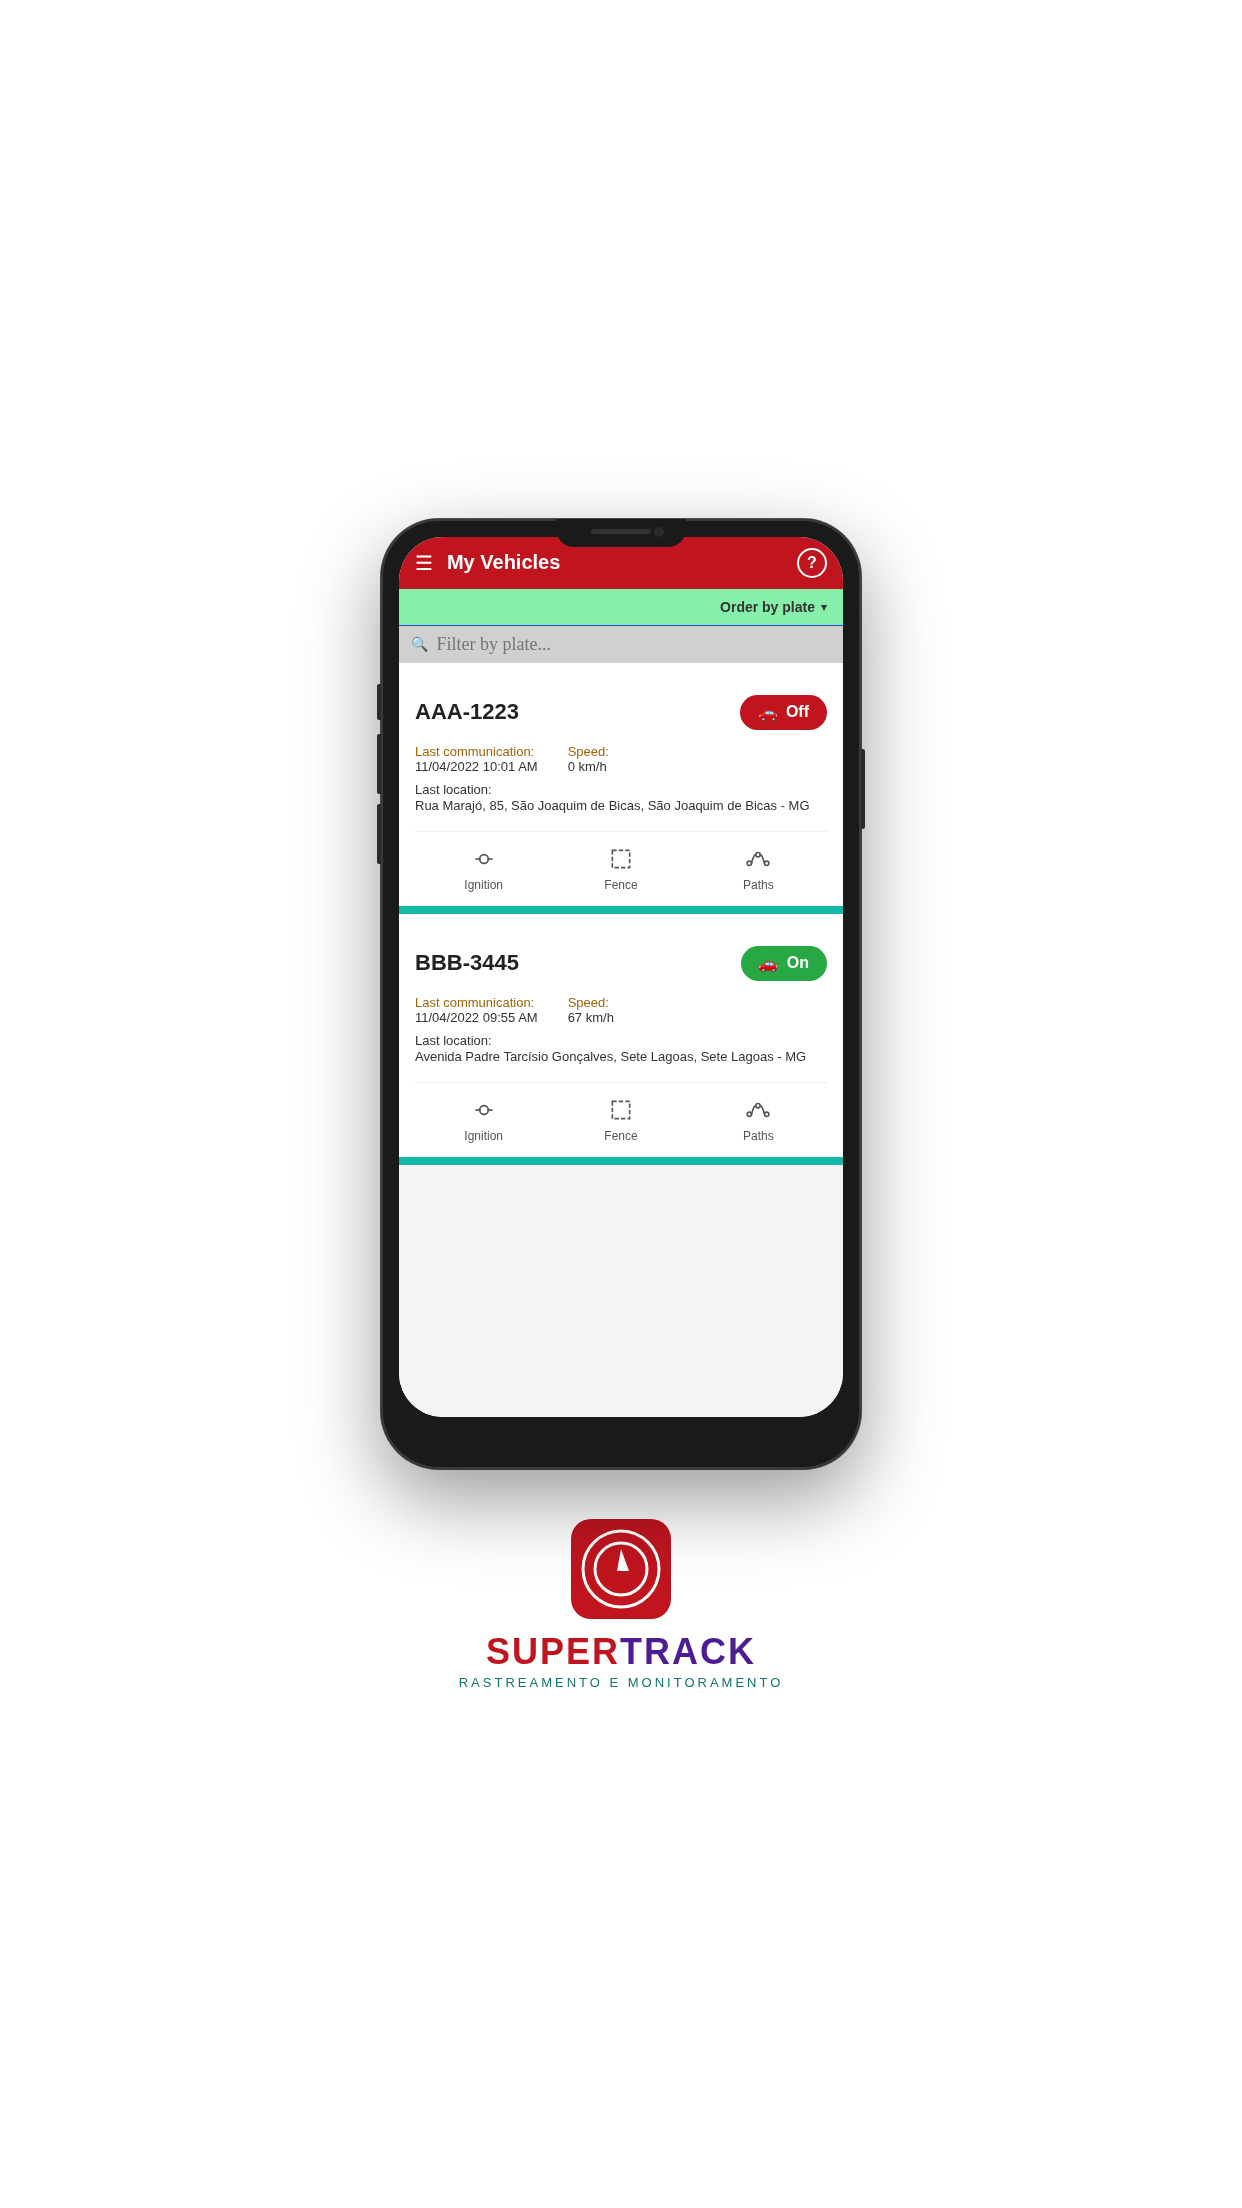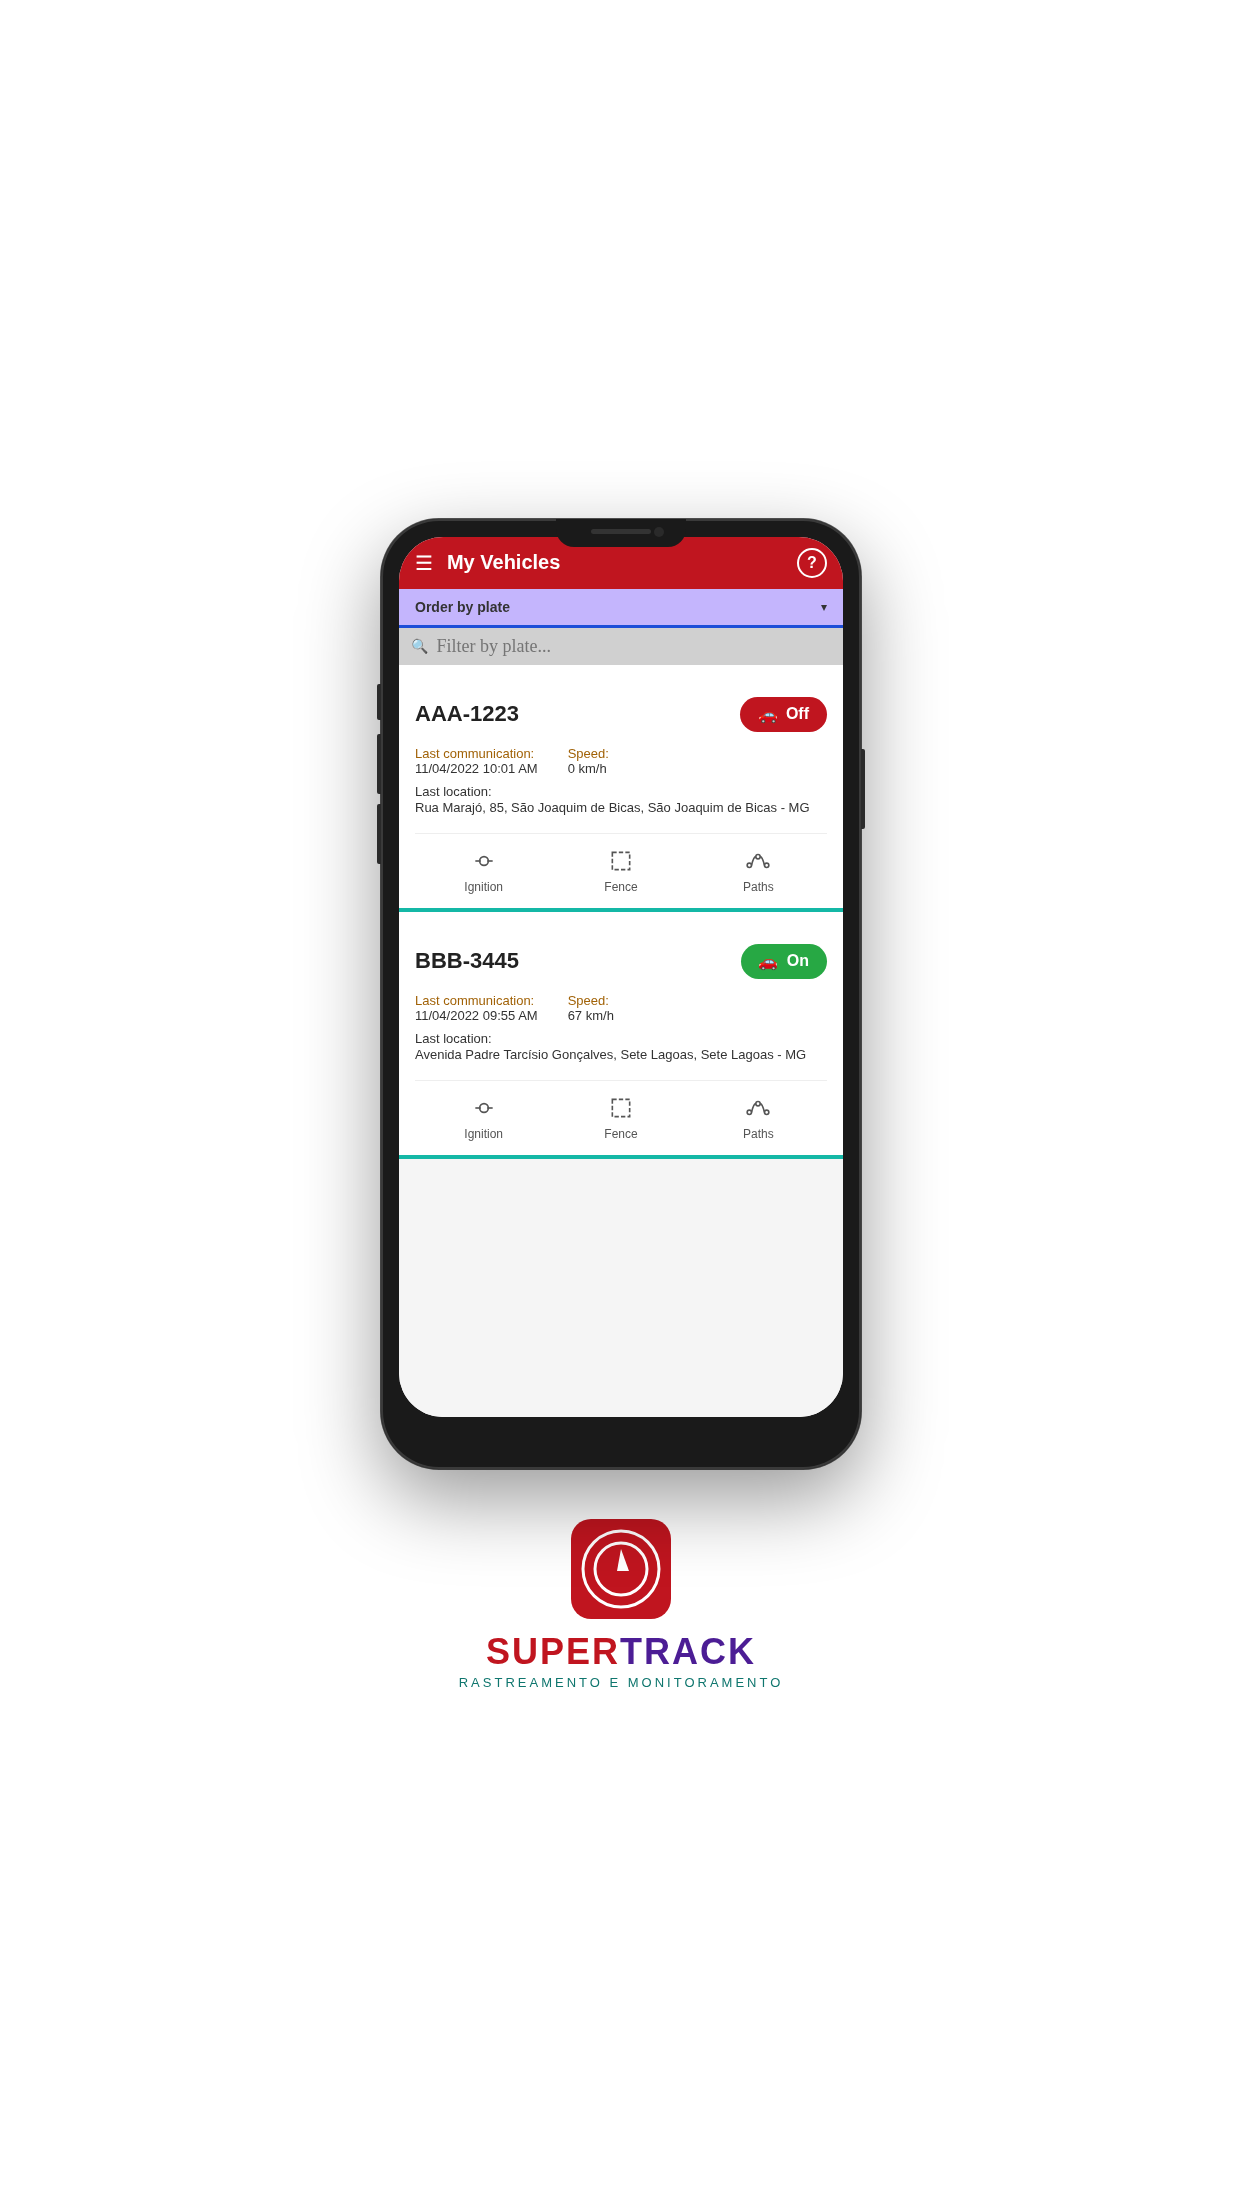--- a/index.html
+++ b/index.html
@@ -158,26 +158,26 @@
     
     .app-content {
       flex: 1;
       overflow-y: auto;
       background: #f5f5f5;
     }
     .app-content::-webkit-scrollbar { display: none; }
 
     
     .sort-bar {
-      background: #c4b5fd;
+      background: #86efac;
       padding: 10px 16px;
       display: flex;
       align-items: center;
-      justify-content: space-between;
-      border-bottom: 3px solid #1d4ed8;
+      justify-content: flex-end;
+      border-bottom: 1px solid #1d4ed8;
     }
     .sort-label {
       font-size: 14px;
       font-weight: 600;
       color: #333;
     }
     .sort-chevron {
       font-size: 12px;
       color: #333;
       margin-left: 6px;
@@ -203,21 +203,21 @@
       color: #14532d;
       width: 100%;
       font-family: Liberation Serif, serif;
     }
 
     
     .vehicle-card {
       background: white;
       margin: 0;
       padding: 32px 16px 0;
-      border-bottom: 4px solid #14b8a6;
+      border-bottom: 8px solid #14b8a6;
     }
 
     .card-header {
       display: flex;
       align-items: center;
       justify-content: space-between;
       margin-bottom: 14px;
     }
     .plate-number {
       font-size: 22px;

